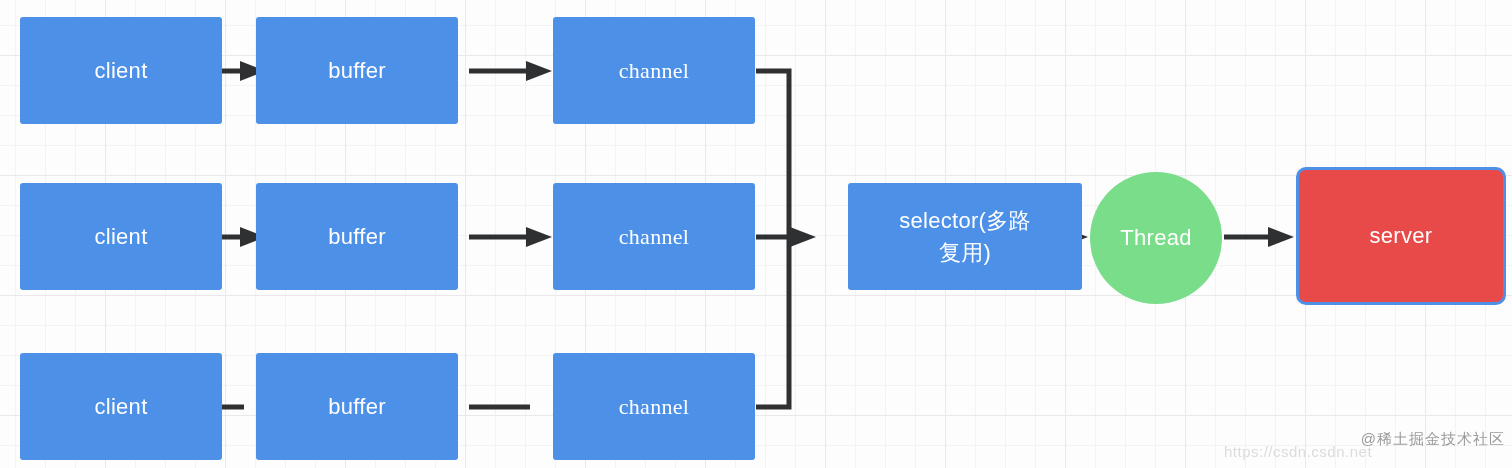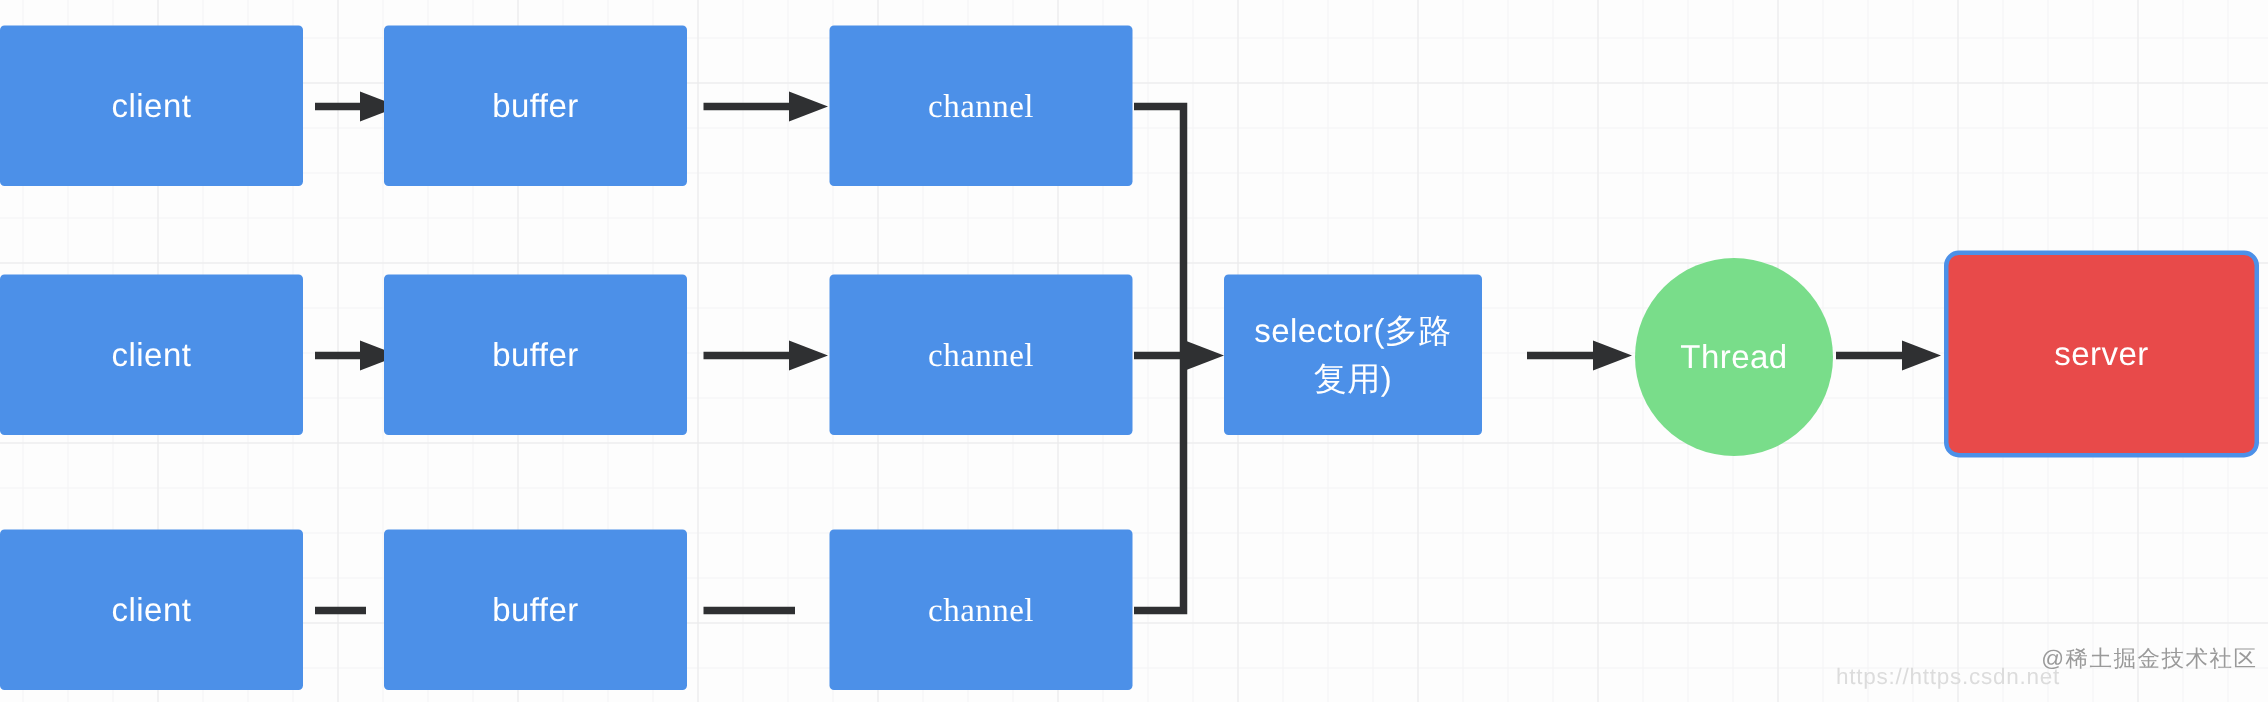--- a/index.html
+++ b/index.html
@@ -40,43 +40,43 @@
     box-sizing: border-box;
   }
   .node .node-label { white-space: pre-line; line-height: 1.45; }
   .blue-box {
     width: 202px;
     height: 107px;
     background: #4c90e8;
     border-radius: 3px;
   }
   .selector-box {
-    left: 816px; top: 183px;
-    width: 172px;
+    left: 848px; top: 183px;
+    width: 234px;
     height: 107px;
     background: #4c90e8;
     border-radius: 3px;
   }
   .thread-circle {
     left: 1090px; top: 172px;
     width: 132px;
     height: 132px;
     background: #79dd8a;
     border-radius: 50%;
   }
   .server-box {
     left: 1296px; top: 167px;
     width: 210px;
     height: 138px;
     background: #e84a4a;
     border: 3px solid #4c90e8;
     border-radius: 10px;
   }
   
-  .c1 { left: 0; align-items: center; }   .c2 { left: 256px; } .c3 { left: 553px; font-family: Liberation Serif, serif; }
+  .c1 { left: 20px; align-items: center; }   .c2 { left: 256px; } .c3 { left: 553px; font-family: Liberation Serif, serif; }
   .r1 { top: 17px; }   .r2 { top: 183px; }  .r3 { top: 353px; }
 
   .wm-url {
     position: absolute;
     left: 1224px;
     top: 443px;
     color: #dcdcdc;
     font-size: 15px;
     letter-spacing: 0.5px;
     white-space: nowrap;
@@ -161,16 +161,16 @@
     <span class="node-label">selector(多路
 复用)</span>
   </div>
   <div class="node thread-circle">
     <span class="node-label">Thread</span>
   </div>
   <div class="node server-box">
     <span class="node-label">server</span>
   </div>
 
-  <div class="wm-url">https://https.csdn.net</div>
+  <div class="wm-url">https://csdn.csdn.net</div>
   <div class="wm-community">@稀土掘金技术社区</div>
 
 </div>
 
 </body></html>

